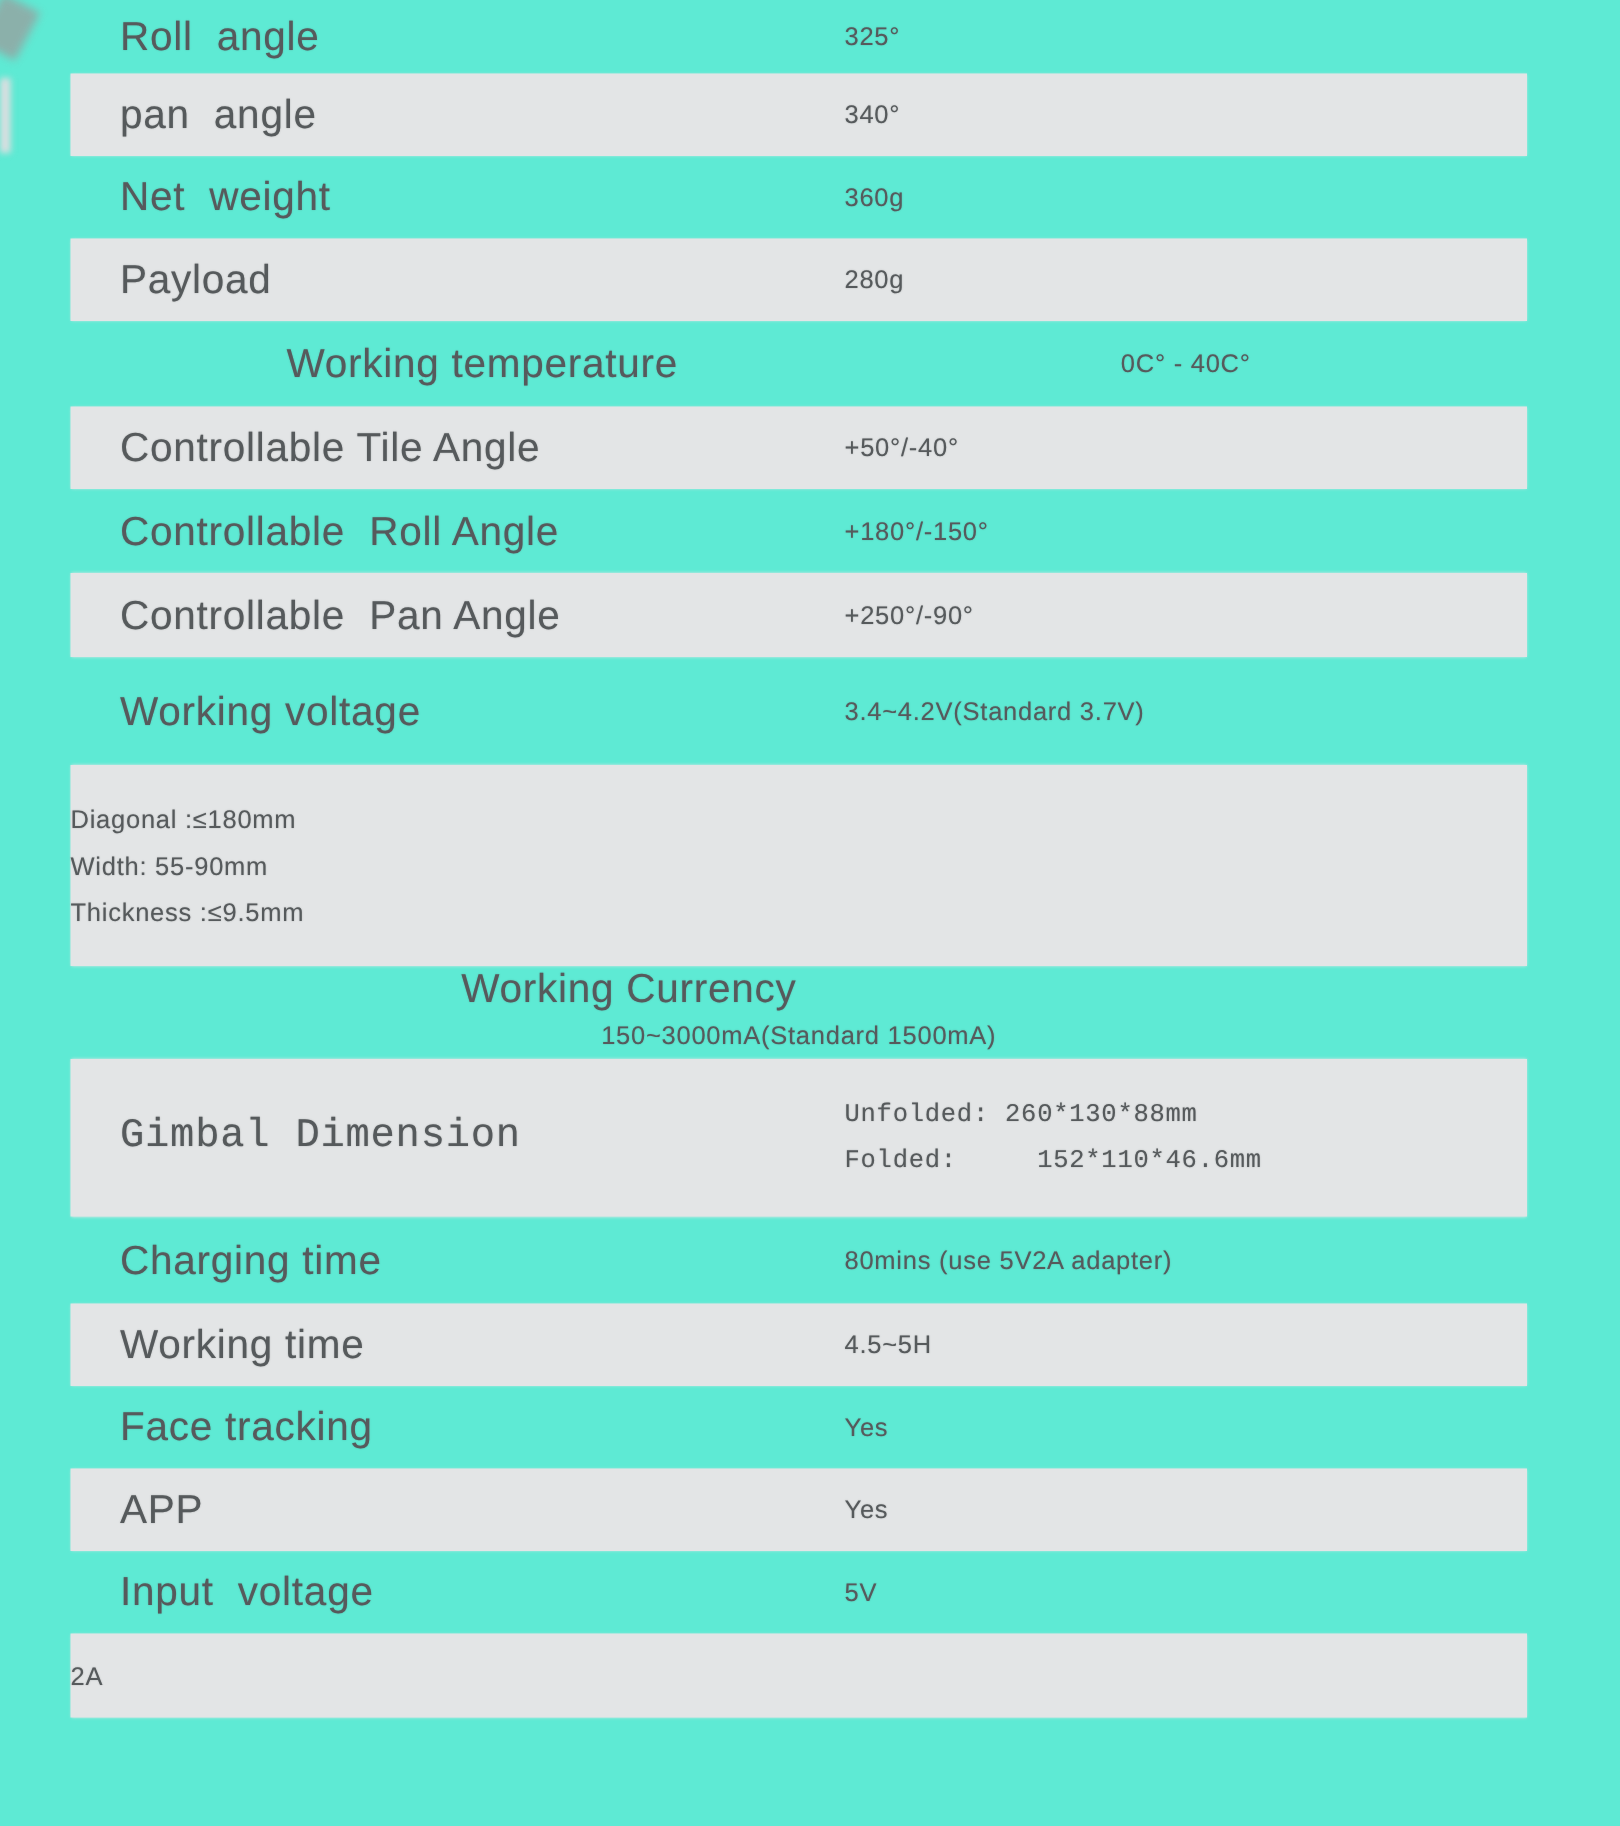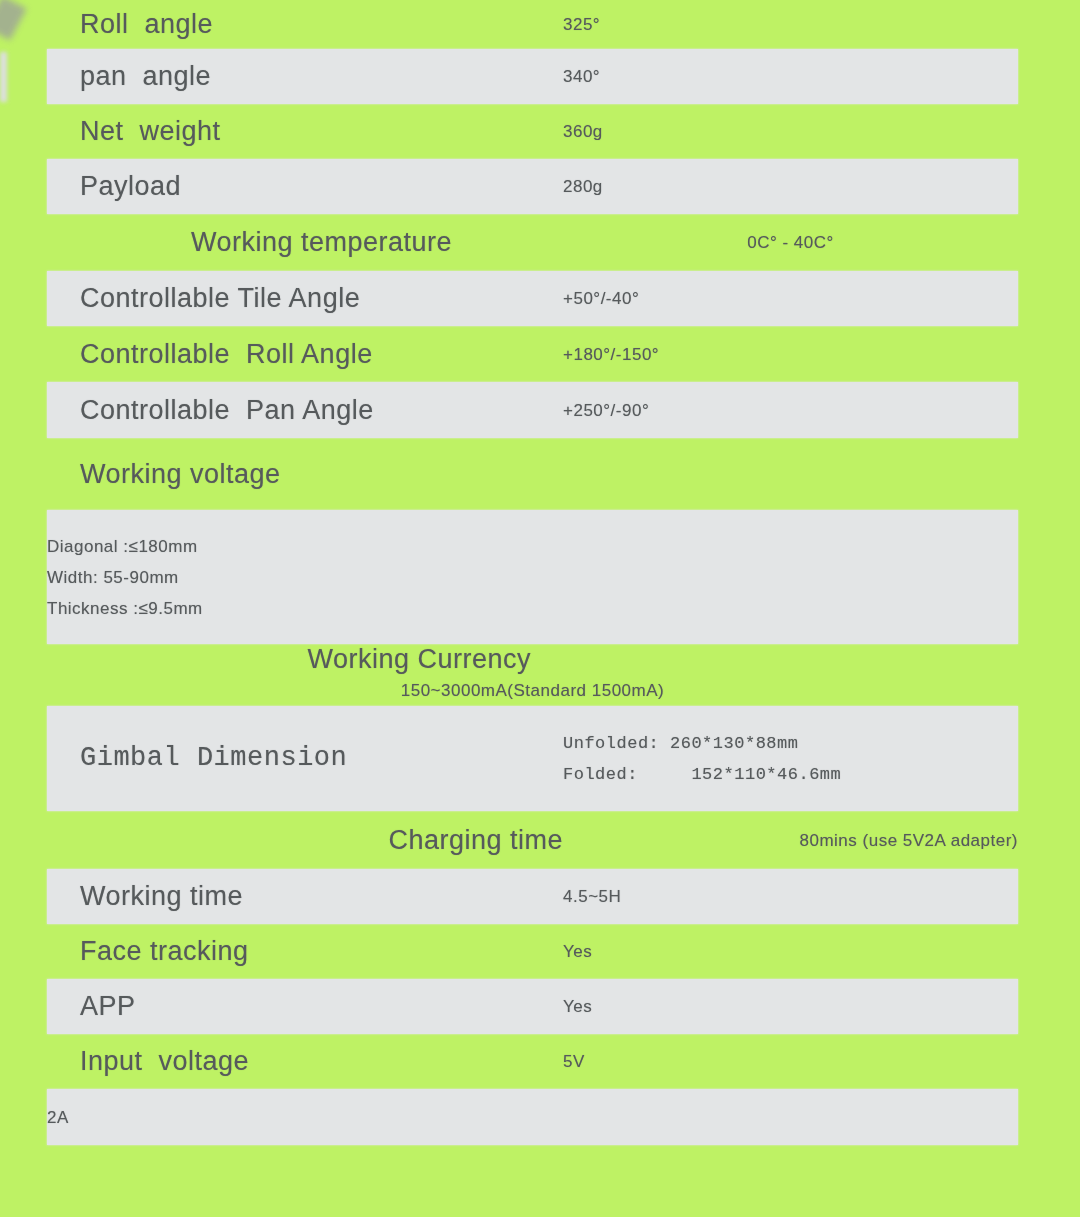--- a/index.html
+++ b/index.html
@@ -5,21 +5,21 @@
   * { margin: 0; padding: 0; box-sizing: border-box; }
   html, body {
     width: 1080px; height: 1217px;
     background: #ffffff;
     overflow: hidden;
     font-family: "Liberation Sans", "DejaVu Sans", sans-serif;
   }
   .page {
     position: relative;
     width: 1080px; height: 1217px;
-    background: #bef264;
+    background: #5eead4;
   }
   
   .corner-smudge {
     position: absolute; left: -8px; top: 0px;
     width: 28px; height: 36px;
     background: #9b9d9d;
     transform: rotate(28deg);
     filter: blur(3px);
     opacity: .75;
   }
@@ -37,21 +37,21 @@
   .row {
     display: flex;
     align-items: center;
     width: 100%;
   }
   .row.alt { background: #e3e5e6; box-shadow: 0 0 2px 0 #e3e5e6; }
   .h49  { height: 49px; }
   .h55  { height: 55px; }
   .h56  { height: 56px; }
   .h57  { height: 57px; text-align: center; }
-  .h58  { height: 58px; text-align: right; }
+  .h58  { height: 58px; }
   .h60  { height: 72px; }
   .h62  { height: 62px; flex-direction: column; }
   .h105 { height: 105px; font-family: Liberation Mono, monospace; }
   .h134 { height: 134px; }
   .cell-label {
     width: 516px;
     padding-left: 33px;
     font-size: 27px;
     letter-spacing: 0.5px;
     color: #565a5c;
@@ -113,20 +113,21 @@
       <div class="cell-value">+180°/-150°</div>
     </div>
 
     <div class="row h56 alt">
       <div class="cell-label">Controllable  Pan Angle</div>
       <div class="cell-value">+250°/-90°</div>
     </div>
 
     <div class="row h60">
       <div class="cell-label">Working voltage</div>
+      <div class="cell-value">3.4~4.2V(Standard 3.7V)</div>
     </div>
 
     <div class="row h134 alt">
       <div class="cell-value">Diagonal :≤180mm
 Width: 55-90mm
 Thickness :≤9.5mm</div>
     </div>
 
     <div class="row h62">
       <div class="cell-label">Working Currency</div>

